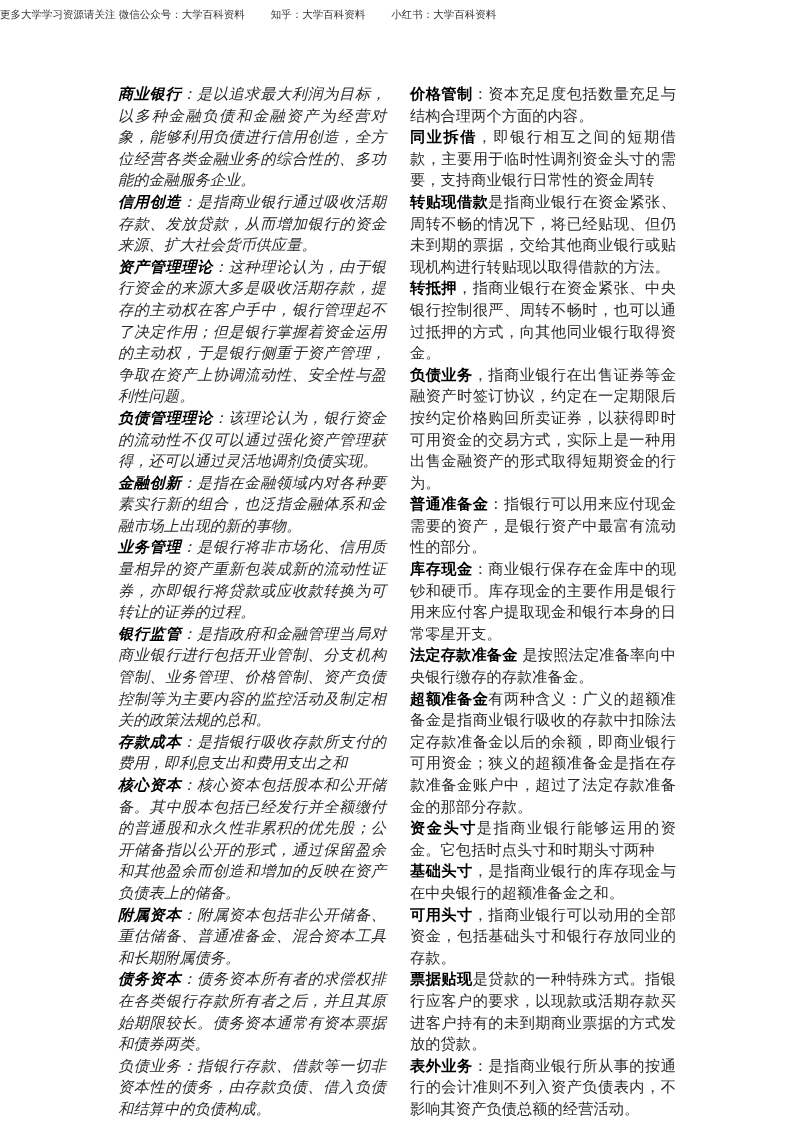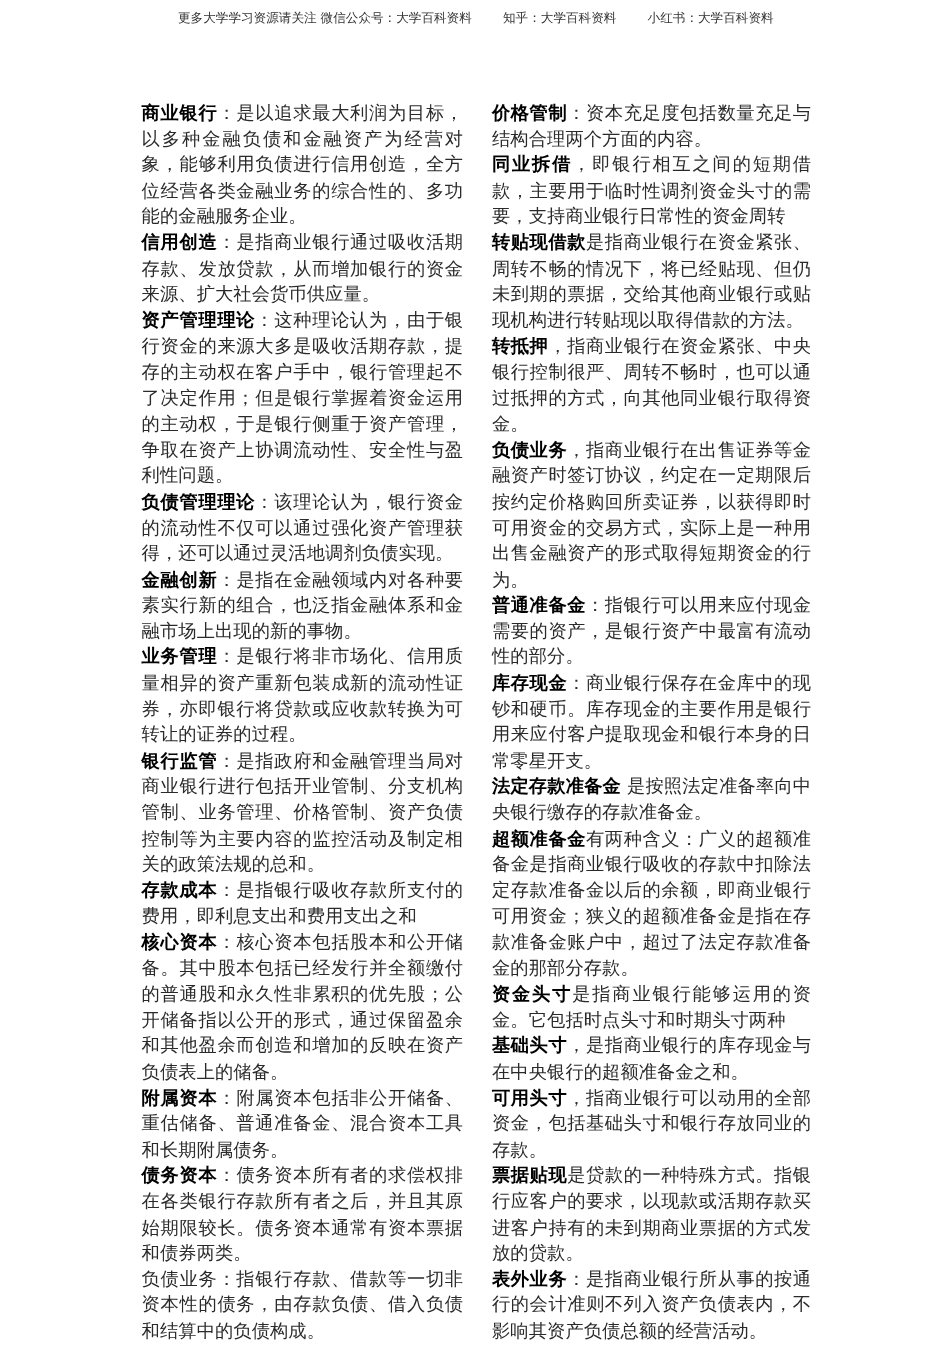--- a/index.html
+++ b/index.html
@@ -13,21 +13,20 @@
       position: relative;
       overflow: hidden;
       font-family: "DejaVu Serif", "Liberation Serif", serif;
       color: #222222;
     }
     .header-bar {
       position: absolute;
       top: 8px;
       left: 0;
       width: 793px;
-      text-align: center;
       font-size: 10.5px;
       color: #333333;
       white-space: nowrap;
     }
     .header-bar span {
       display: inline-block;
     }
     .header-bar .gap {
       display: inline-block;
       width: 26px;
@@ -36,20 +35,21 @@
       position: absolute;
       top: 84px;
       font-size: 15.2px;
       line-height: 21.6px;
       text-align: justify;
       letter-spacing: 0.1px;
     }
     .col-left {
       left: 118px;
       width: 268px;
+      font-style: italic;
     }
     .col-right {
       left: 410px;
       width: 266px;
     }
     .entry {
       margin: 0;
       padding: 0;
     }
     .term {

